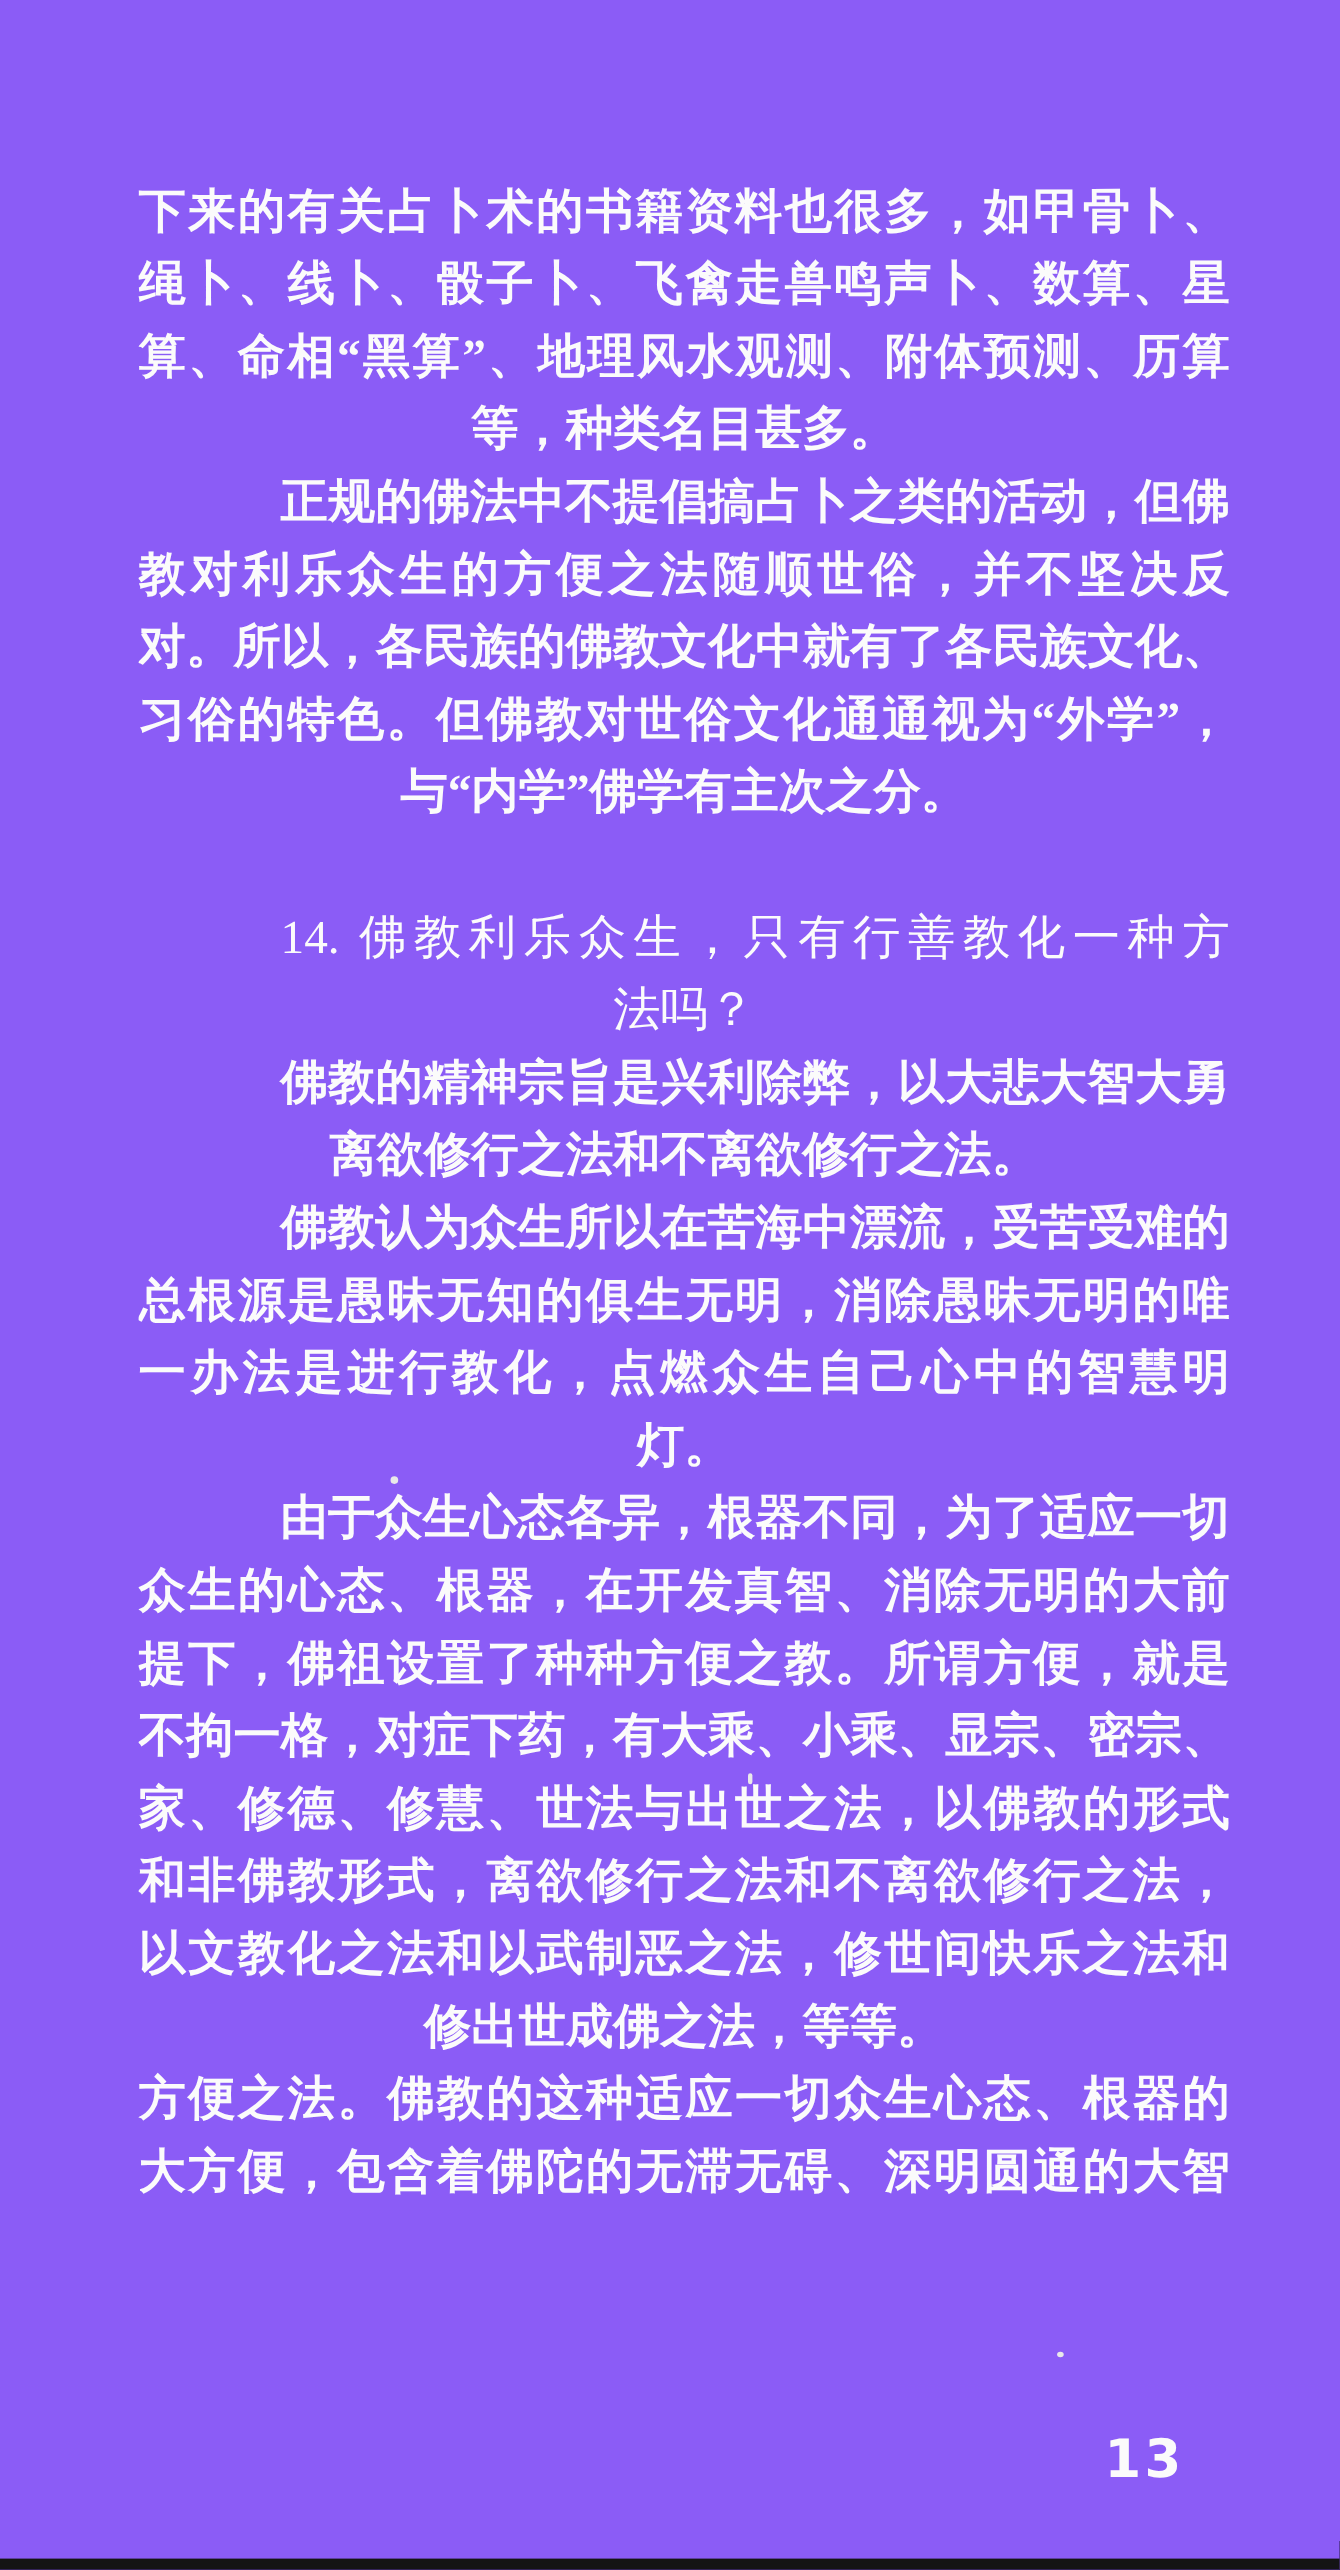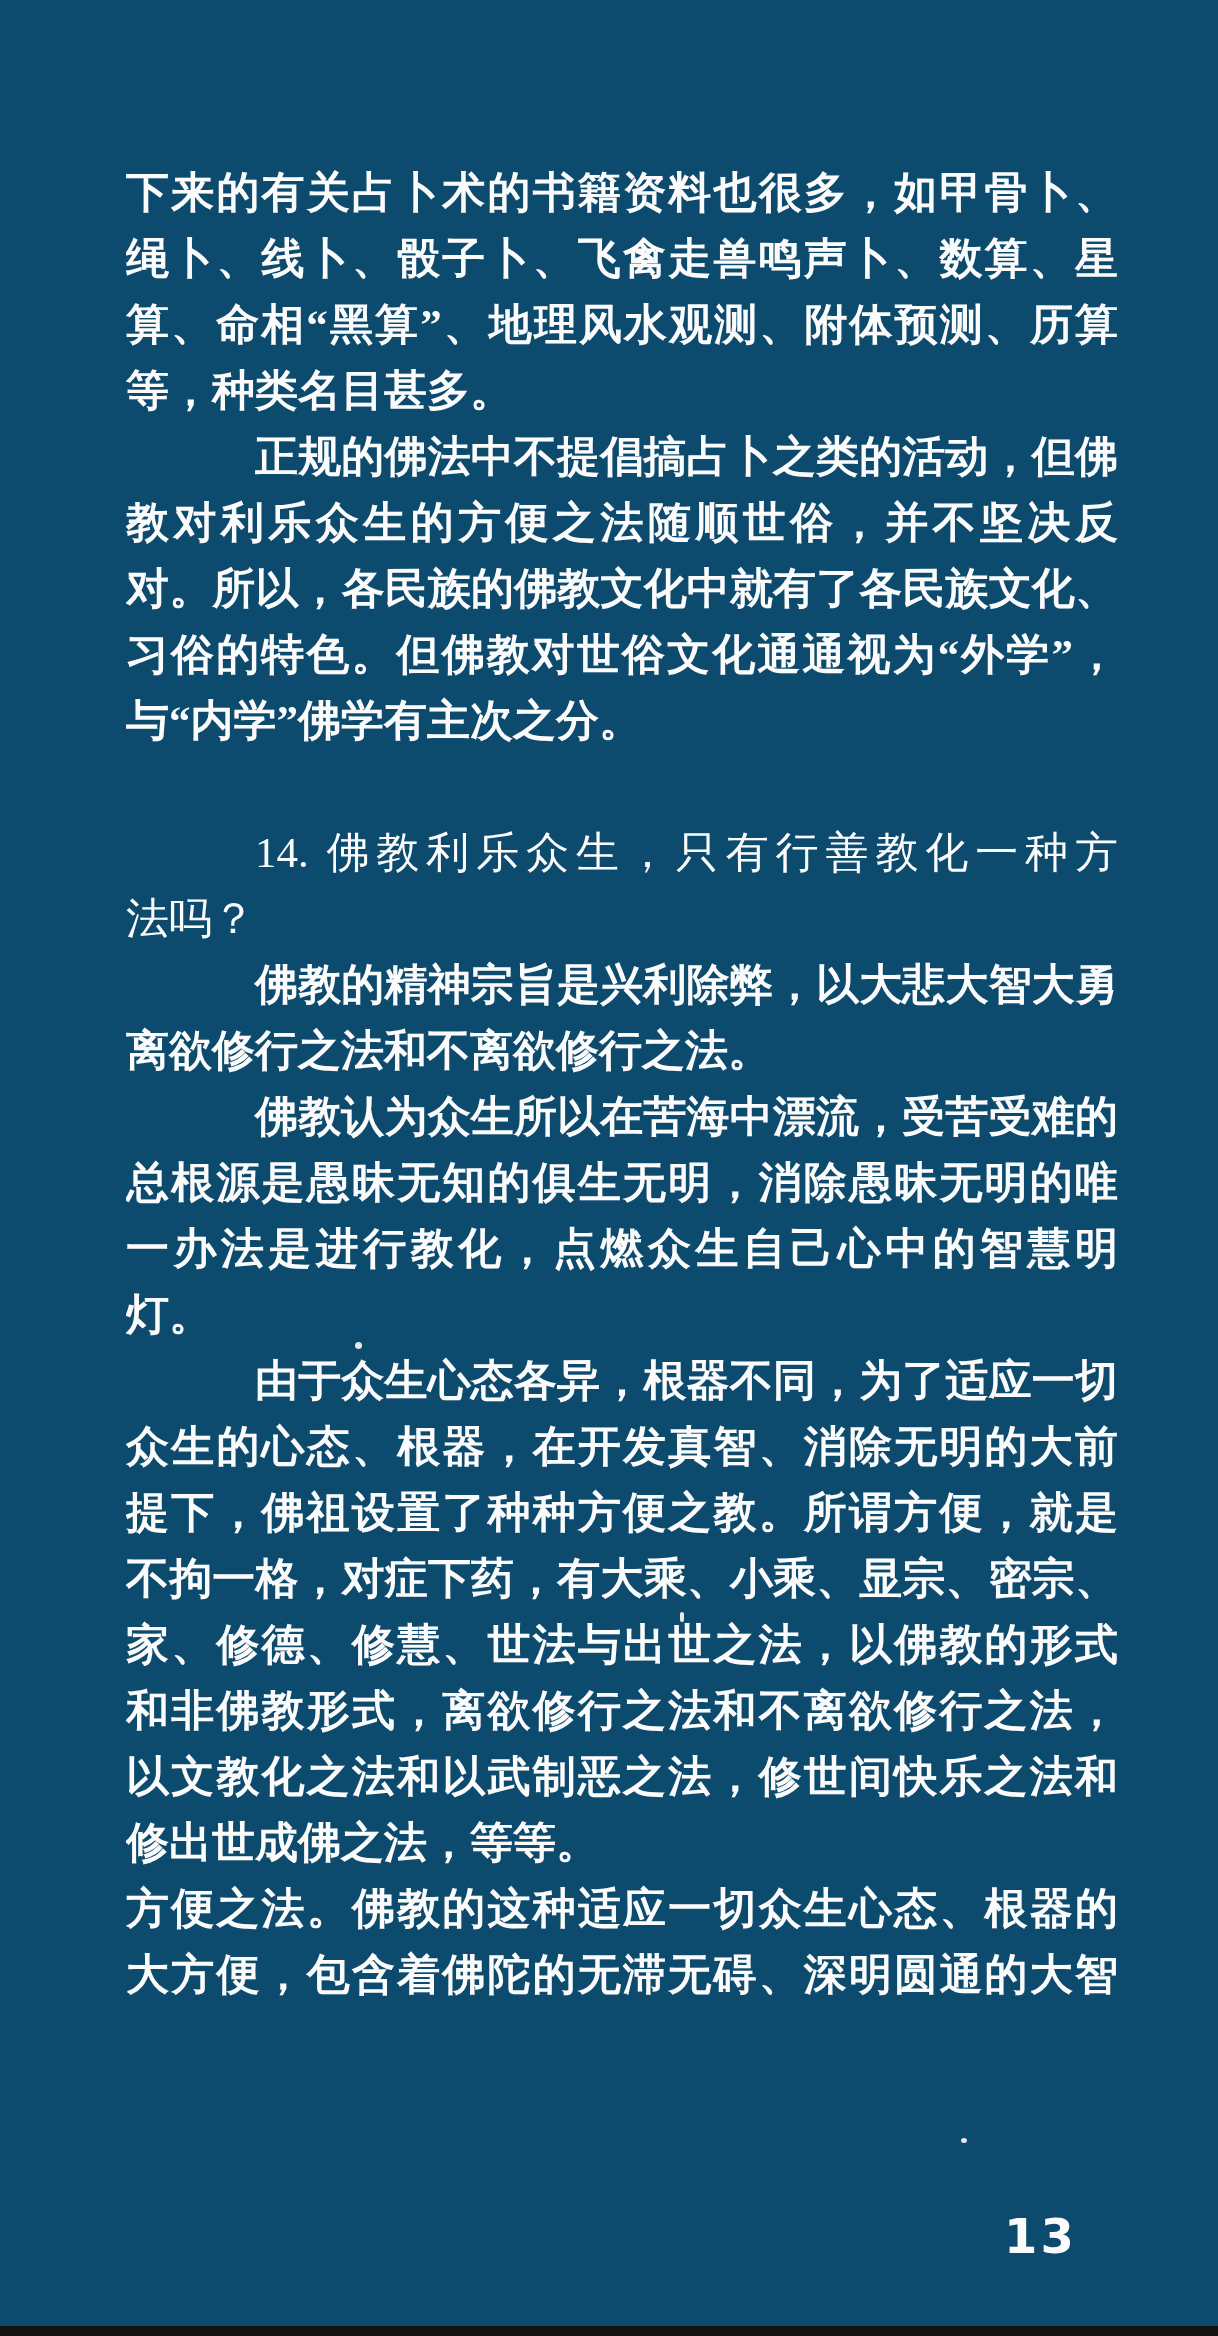--- a/index.html
+++ b/index.html
@@ -4,40 +4,41 @@
 <style>
   html, body {
     margin: 0;
     padding: 0;
     background: #000000;
   }
   .page {
     position: relative;
     width: 1218px;
     height: 2336px;
-    background: #0c4a6e;
+    background: #8b5cf6;
     overflow: hidden;
     color: #fbfbfb;
     font-family: "Liberation Serif", "DejaVu Serif", serif;
   }
   .text-block {
     position: absolute;
     left: 126px;
     top: 160px;
     width: 992px;
   }
   .line {
     height: 66px;
     line-height: 66px;
     font-size: 43px;
     font-weight: 600;
     letter-spacing: 0;
     white-space: normal;
     overflow: hidden;
     text-rendering: optimizeLegibility;
+    text-align: center;
   }
   .line.fill {
     text-align: justify;
     text-align-last: justify;
     text-justify: inter-character;
   }
   .line.indent {
     text-indent: 3em;
   }
   .line.heading {

